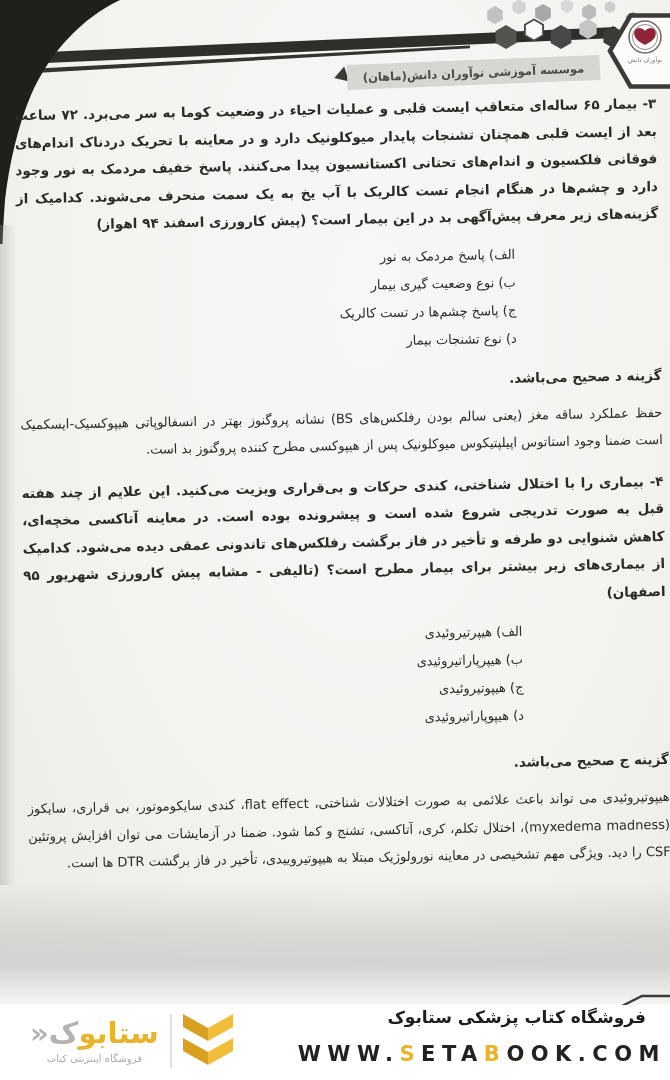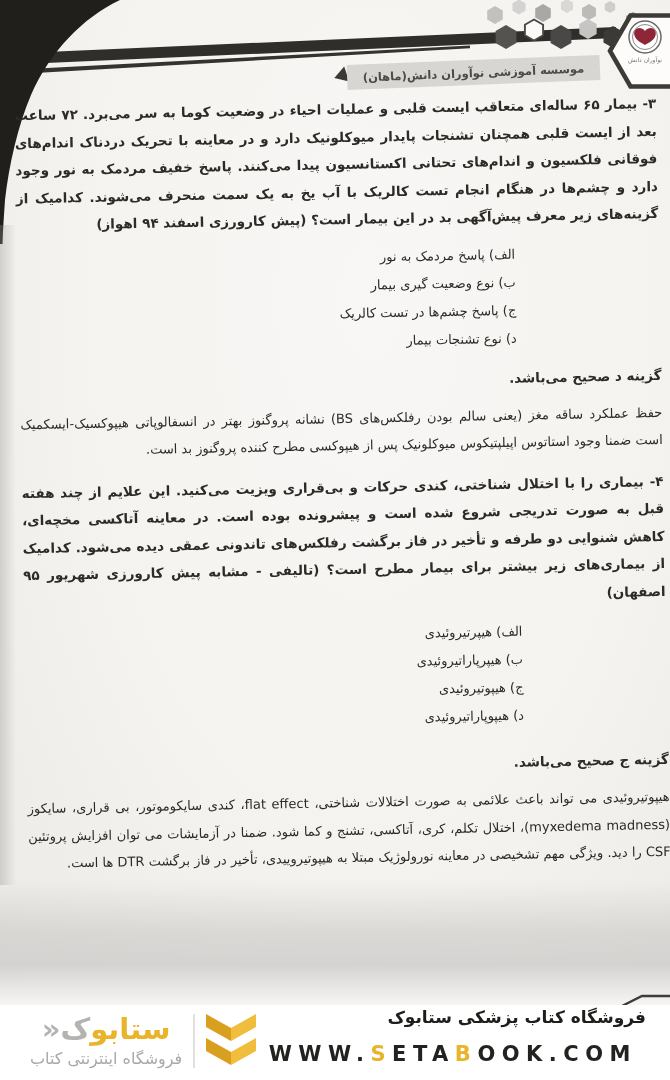--- a/index.html
+++ b/index.html
@@ -73,33 +73,33 @@
   
   .footer {
     position:absolute; left:0; bottom:0; width:670px; height:75px;
     background:#ffffff;
   }
   .store-title {
     position:absolute; right:24px; top:2px;
     font-size:17px; font-weight:bold; color:#1f1e1b; direction:rtl;
   }
   .footer-url {
-    position:absolute; right:33px; top:37px;
+    position:absolute; right:4px; top:37px;
     font-size:21px; font-weight:bold; letter-spacing:6.5px;
     direction:ltr; white-space:nowrap;
   }
   .logo-group {
     position:absolute; left:30px; top:7px;
     display:flex; align-items:center;
   }
   .wordmark-col { text-align:center; }
   .wordmark { font-size:29px; font-weight:bold; direction:rtl; line-height:1.1; }
   .wm-gold { color:#e9b32a; }
   .wm-gray { color:#b4b3b0; }
-  .tagline { font-size:16px; color:#a9a8a4; margin-top:3px; direction:rtl; }
+  .tagline { font-size:10px; color:#a9a8a4; margin-top:3px; direction:rtl; }
   .logo-divider { width:2px; height:54px; background:#e1e0dd; margin:0 11px; }
 </style>
 </head>
 <body>
 
 <div class="photo">
 
   <svg class="header-svg" width="670" height="105">
 
     <polygon points="46,52 616,27 616,38 46,63" fill="#302e2b"></polygon>

